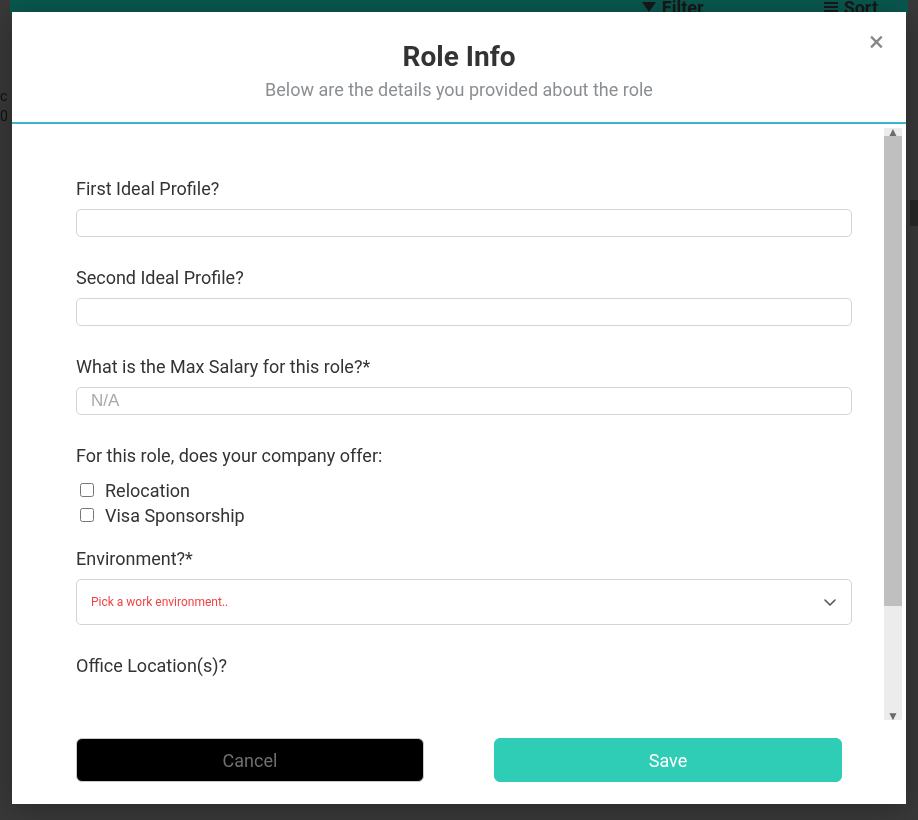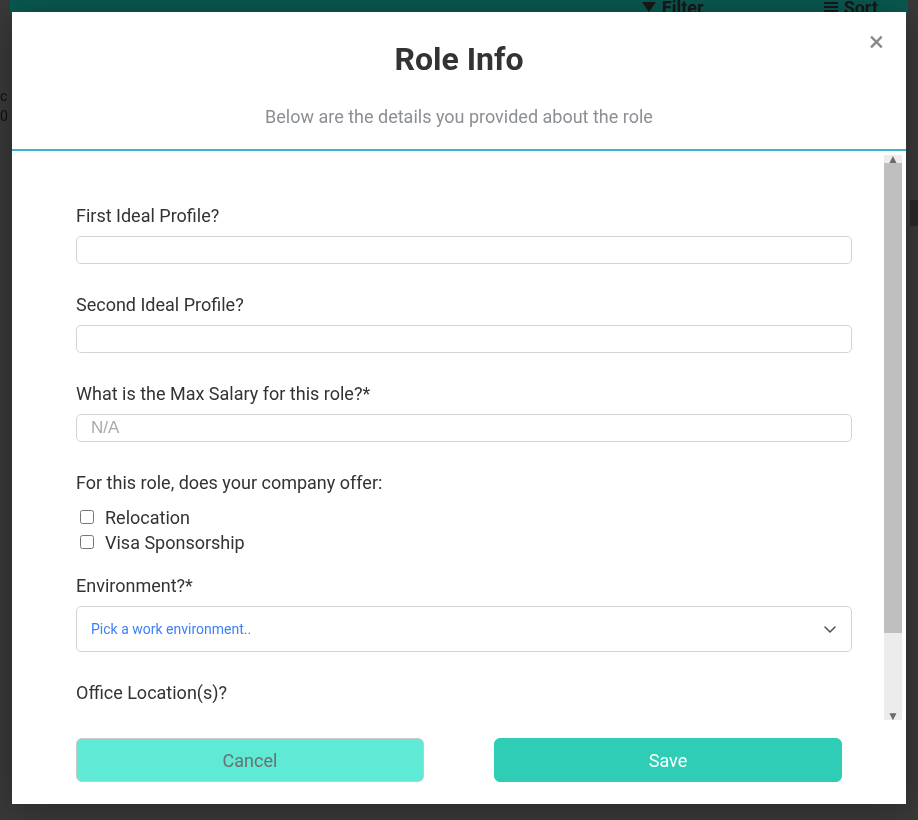--- a/index.html
+++ b/index.html
@@ -81,24 +81,24 @@
     cursor: pointer;
     user-select: none;
   }
 
   .modal-header {
     text-align: center;
     padding: 28px 40px 22px;
     border-bottom: 2px solid #3fb3c7;
   }
   .modal-title {
-    font-size: 32px;
+    font-size: 28px;
     font-weight: 700;
     color: #333;
-    margin: 0 0 28px 0;
+    margin: 0 0 6px 0;
   }
   .modal-subtitle {
     font-size: 18px;
     color: #8b8f93;
     margin: 0;
   }
 
   .modal-body-wrap {
     position: relative;
     flex: 1 1 auto;
@@ -144,22 +144,22 @@
   .select-wrap {
     position: relative;
     width: 100%;
   }
   .select-input {
     width: 100%;
     height: 46px;
     border: 1px solid #d4d4d4;
     border-radius: 5px;
     padding: 0 38px 0 14px;
-    font-size: 14px;
-    color: #3b82f6;
+    font-size: 12px;
+    color: #ef4444;
     background: #fff;
     display: flex;
     align-items: center;
     cursor: pointer;
   }
   .select-caret {
     position: absolute;
     right: 14px; top: 50%;
     transform: translateY(-50%);
     pointer-events: none;
@@ -212,21 +212,21 @@
     border-radius: 6px;
     font-size: 18px;
     font-weight: 400;
     display: flex;
     align-items: center;
     justify-content: center;
     cursor: pointer;
     user-select: none;
   }
   .btn-secondary {
-    background: #5eead4;
+    background: #000000;
     border: 1px solid #c9c9c9;
     color: #6d6f72;
   }
   .btn-primary {
     background: #2fcdb6;
     border: 1px solid #2fcdb6;
     color: #fff;
     font-weight: 400;
     margin-left: 36px;
   }

